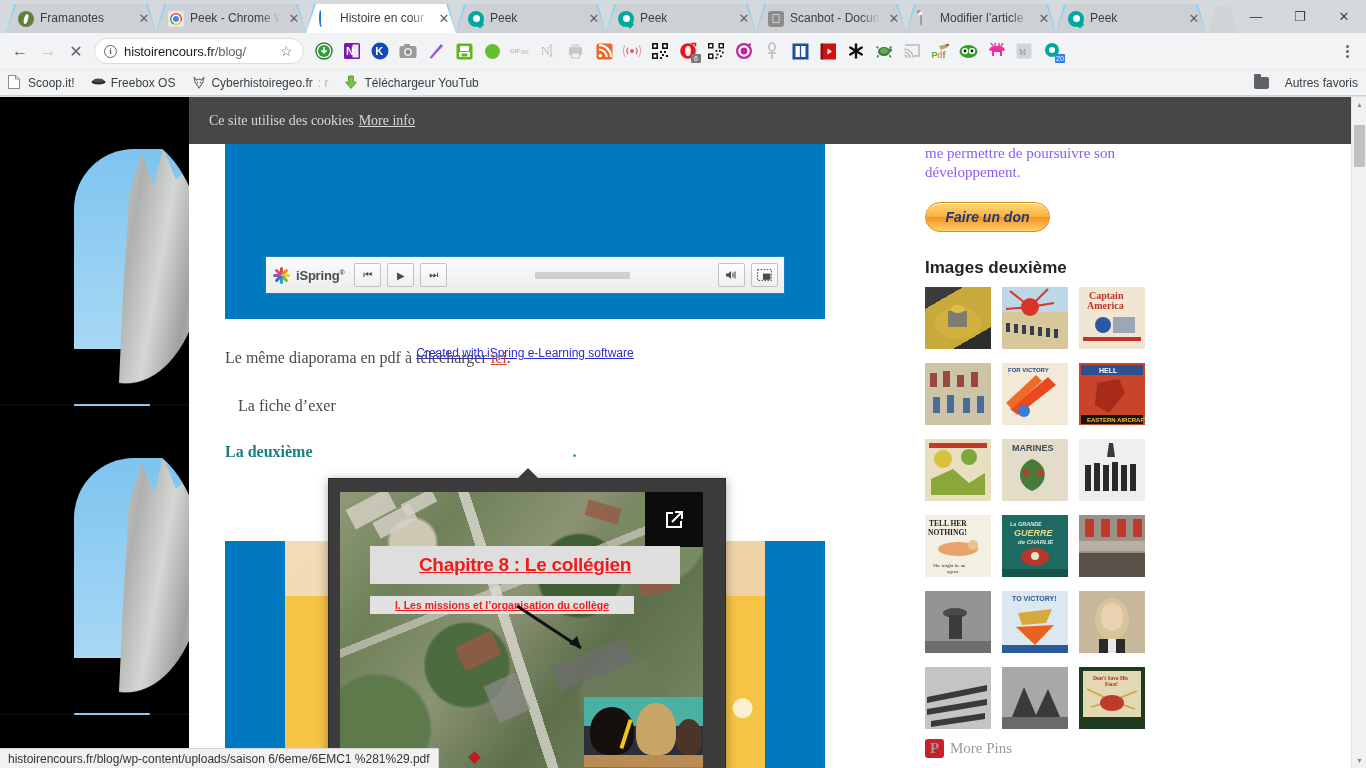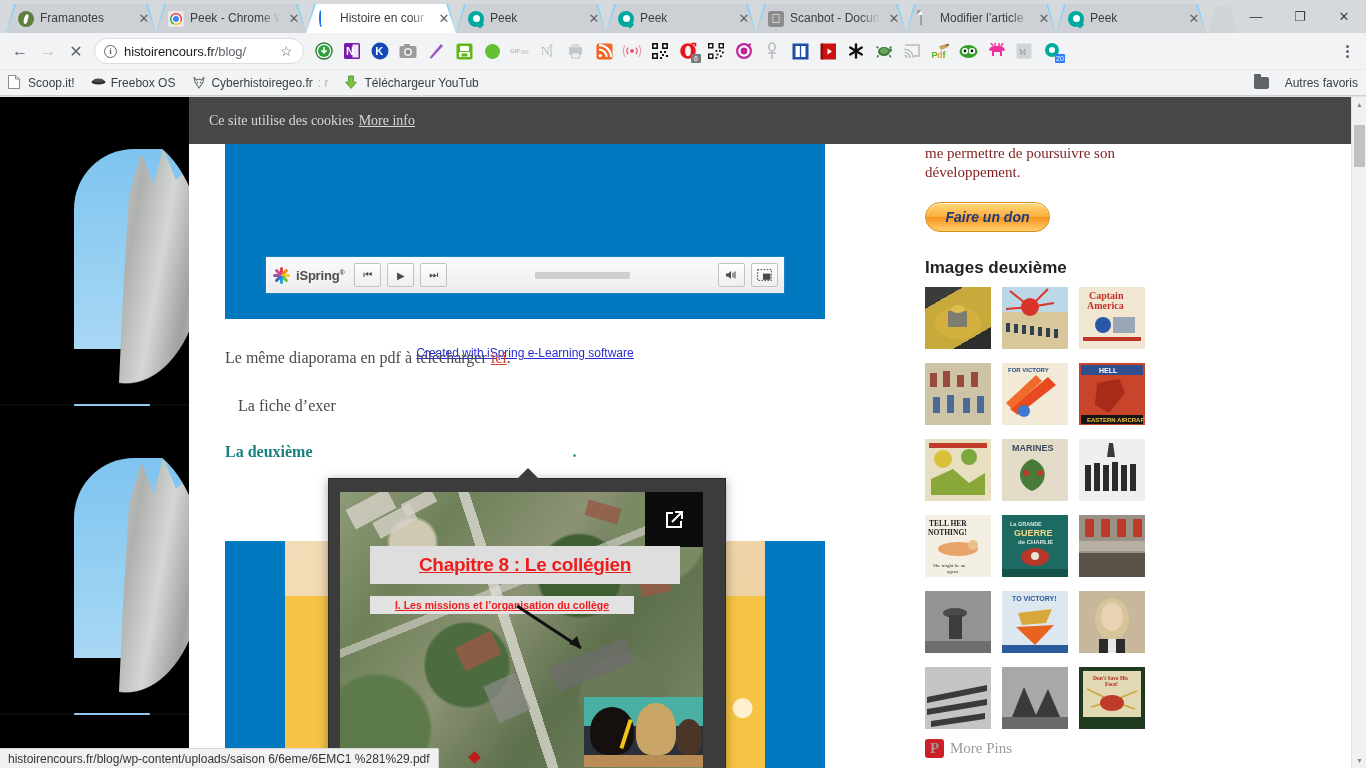--- a/index.html
+++ b/index.html
@@ -283,21 +283,21 @@
       radial-gradient(circle at 62% 62%, #fff 0 9%, transparent 10%),
       radial-gradient(circle at 88% 82%, #fff 0 8%, transparent 9%);
     opacity:.75;
   }
 
   
   .sidebar{
     position:absolute; left:736px; top:47px; width:260px; height:624px; background:#fff;
     font-family:"Liberation Serif",serif;
   }
-  .sb-text{ font-size:15px; color:#7f1d1d; line-height:19px; }
+  .sb-text{ font-size:15px; color:#8b5cf6; line-height:19px; }
   .donate{
     margin-top:20px; width:125px; height:30px; border-radius:15px;
     background:linear-gradient(180deg,#ffd97a 0%, #fbb040 48%, #f79420 52%, #ffcf6b 100%);
     border:1px solid #d98f1b;
     display:flex; align-items:center; justify-content:center;
     font-family:"Liberation Sans",sans-serif; font-style:italic; font-weight:bold;
     font-size:14px; color:#1f3a78;
     box-shadow: inset 0 1px 0 rgba(255,255,255,.8);
   }
   .sb-h{
@@ -996,21 +996,21 @@
             <svg width="66" height="62" viewBox="0 0 66 62">
                 <rect width="66" height="62" fill="#f4efe3"></rect>
                 <text x="4" y="11" font-size="7.5" font-family="Liberation Serif" font-weight="bold" fill="#222">TELL HER</text>
                 <text x="3" y="20" font-size="7.5" font-family="Liberation Serif" font-weight="bold" fill="#222">NOTHING!</text>
                 <ellipse cx="33" cy="34" rx="20" ry="7" fill="#e8a36a"></ellipse>
                 <circle cx="48" cy="30" r="5" fill="#e8c28a"></circle>
                 <text x="8" y="52" font-size="5" font-family="Liberation Serif" fill="#333">She might be an</text>
                 <text x="22" y="58" font-size="5" font-family="Liberation Serif" fill="#333">agent.</text>
               </svg>
           </div>
-          <div class="pin" style="background:#1d6a63;">
+          <div class="pin" style="background:#1d6a63;font-style:italic;">
             <svg width="66" height="62" viewBox="0 0 66 62">
                 <rect width="66" height="62" fill="#1d6a63"></rect>
                 <text x="8" y="11" font-size="5.5" font-family="Liberation Sans" font-weight="bold" fill="#d8e8e0">La GRANDE</text>
                 <text x="12" y="21" font-size="9" font-family="Liberation Sans" font-weight="bold" fill="#f0d88a">GUERRE</text>
                 <text x="16" y="29" font-size="6" font-family="Liberation Sans" font-weight="bold" fill="#d8e8e0">de CHARLIE</text>
                 <ellipse cx="33" cy="42" rx="14" ry="9" fill="#b8362a"></ellipse>
                 <circle cx="33" cy="41" r="4" fill="#e8e2d0"></circle>
                 <rect x="0" y="54" width="66" height="8" fill="#15524c"></rect>
               </svg>
           </div>

